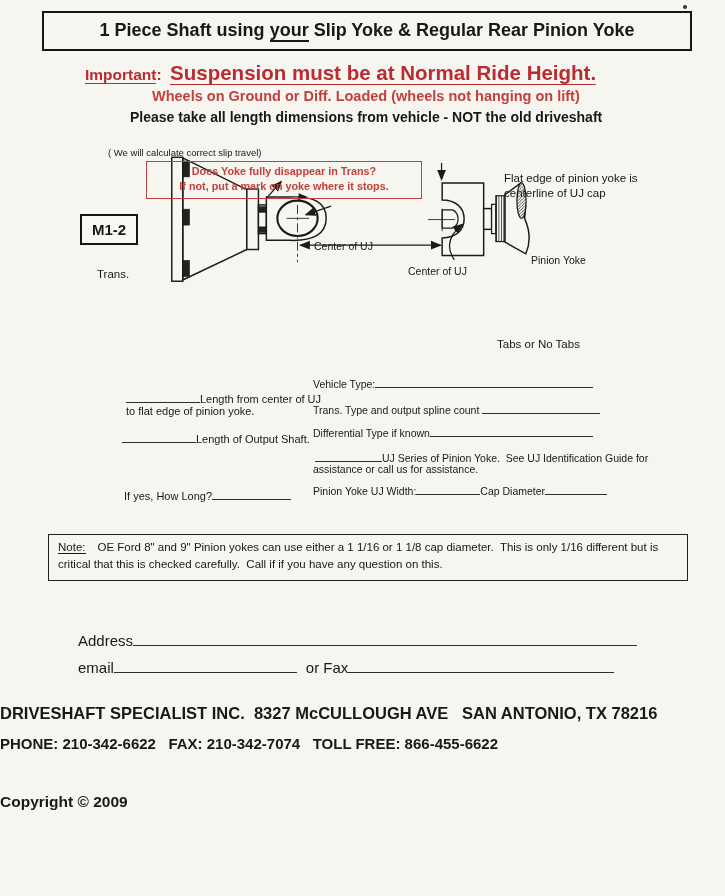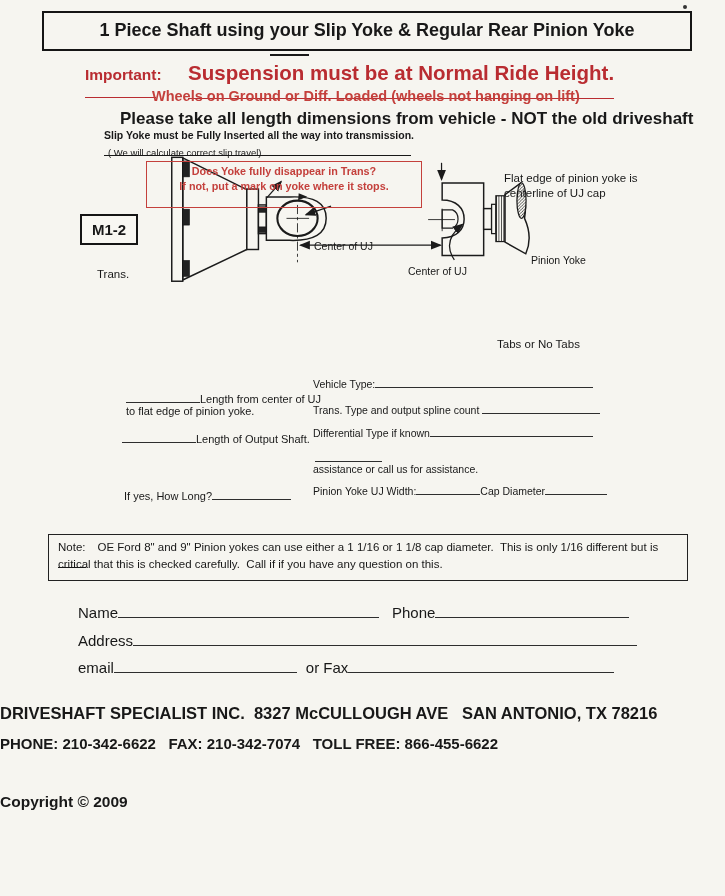--- a/index.html
+++ b/index.html
@@ -3,31 +3,31 @@
 <meta charset="utf-8">
 <style>
   html,body{margin:0;padding:0;background:#e8e7e3;}
   .page{position:relative;width:725px;height:896px;overflow:hidden;
         background:var(--paper,#f6f5f0);color:var(--ink,#181818);
         font-family:"Liberation Sans","DejaVu Sans",sans-serif;}
   .abs{position:absolute;}
   .b{font-weight:bold;}
   .red{color:var(--red,#bf2f2f);}
   .red2{color:var(--red2,#c64440);}
-  .ub{border-bottom:1.6px solid currentColor;padding-bottom:14px;}
+  .ub{border-bottom:1.6px solid currentColor;padding-bottom:0px;}
   .nw{white-space:nowrap;}
   .pre{white-space:pre-wrap;}
   .bl{display:inline-block;height:12px;border-bottom:1.4px solid #2e2e2e;
       font-style:normal;vertical-align:baseline;}
   .ctr{left:0;width:725px;}
   .title-box{left:42px;top:11px;width:646px;height:36px;border:2.5px solid #151515;
              text-align:center;line-height:35px;font-size:18px;font-weight:bold;}
   .warn-box{left:146px;top:161px;width:274px;border:1.5px solid var(--red2,#c64440);
             text-align:center;font-size:10.8px;font-weight:bold;line-height:1.4;
-            padding:2px 0 13px 0;}
+            padding:2px 0 4px 0;}
   .m12-box{left:80px;top:214px;width:54px;height:27px;border:2.4px solid #151515;
            text-align:center;line-height:27px;font-size:15px;font-weight:bold;background:#f8f7f2;}
   .dlabel{font-size:10.5px;margin-top:8px;}
   .lrow{font-size:11px;margin-left:44px;}
   .rrow{font-size:10.5px;}
   .crow{font-size:15px;}
   .note-box{left:48px;top:534px;width:620px;border:1.6px solid #222;
             padding:4px 9px 6px 9px;font-size:11.5px;line-height:1.5;}
   .foot{font-weight:bold;}
 </style>
@@ -36,27 +36,24 @@
 
 <div class="page">
 
   <div class="abs title-box">
     <span>1 Piece Shaft using </span><span class="ub" style="border-bottom-width:2px">your</span><span> Slip Yoke &amp; Regular Rear Pinion Yoke</span>
   </div>
   <div class="abs" style="left:683px;top:5px;width:4px;height:4px;background:#333;border-radius:50%"></div>
 
   <div class="abs nw" style="left:85px;top:61px;">
     <span class="b red ub" style="font-size:15.5px">Important</span><span class="b red" style="font-size:15.5px">:</span>
-    <span class="b red ub" style="font-size:20.5px;margin-left:22px">Suspension must be at Normal Ride Height.</span>
+    <span class="b red ub" style="font-size:20.5px;margin-left:4px">Suspension must be at Normal Ride Height.</span>
   </div>
   <div class="abs b red2 nw" style="left:152px;top:88px;font-size:14.5px">Wheels on Ground or Diff. Loaded (wheels not hanging on lift)</div>
-  <div class="abs b nw" style="left:120px;top:109px;font-size:17px">Please take all length dimensions from vehicle - NOT the old driveshaft</div>
-  <div class="abs nw" style="left:104px;top:129px;font-size:10.5px;font-weight:bold">
-    <span class="ub">Slip Yoke must be Fully Inserted all the way into transmission</span><span>.</span>
-  </div>
+  <div class="abs b nw" style="left:130px;top:109px;font-size:14px">Please take all length dimensions from vehicle - NOT the old driveshaft</div>
   <div class="abs nw" style="left:108px;top:147px;font-size:9.5px">( We will calculate correct slip travel)</div>
 
   <svg class="abs" style="left:0;top:150px" width="725" height="235" viewBox="0 150 725 385">
     <defs>
       <marker id="ah" viewBox="0 0 10 8" refX="8.5" refY="4" markerWidth="9" markerHeight="8" orient="auto-start-reverse">
           <path d="M0,0 L10,4 L0,8 Z" fill="#1b1b1b"></path>
         </marker>
       <pattern id="vh" width="4" height="8" patternUnits="userSpaceOnUse">
         <rect width="4" height="8" fill="#f7f6f1"></rect>
           <path d="M2,0 V8" stroke="#1b1b1b" stroke-width="1.3"></path>
@@ -157,36 +154,33 @@
   <div class="abs rrow nw" style="left:313px;top:375px">
     <span>Vehicle Type:</span><i class="bl" style="width:218px"></i>
   </div>
   <div class="abs rrow nw" style="left:313px;top:401px">
     <span class="pre">Trans. Type and output spline count </span><i class="bl" style="width:118px"></i>
   </div>
   <div class="abs rrow nw" style="left:313px;top:424px">
     <span>Differential Type if known</span><i class="bl" style="width:163px"></i>
   </div>
   <div class="abs rrow nw" style="left:315px;top:449px">
-    <i class="bl" style="width:67px"></i>
+    <i class="bl" style="width:67px"></i><span class="pre">UJ Series of Pinion Yoke.  See UJ Identification Guide for</span>
   </div>
   <div class="abs rrow nw" style="left:313px;top:463px">
     <span>assistance or call us for assistance.</span>
   </div>
   <div class="abs rrow nw" style="left:313px;top:482px">
     <span>Pinion Yoke UJ Width:</span><i class="bl" style="width:64px"></i><span>Cap Diameter</span><i class="bl" style="width:62px"></i>
   </div>
 
   <div class="abs note-box">
     <span class="ub" style="margin-right:12px;border-bottom-width:1.2px">Note:</span><span class="pre">OE Ford 8" and 9" Pinion yokes can use either a 1 1/16 or 1 1/8 cap diameter.  This is only 1/16 different but is critical that this is checked carefully.  Call if if you have any question on this.</span>
   </div>
 
-  <div class="abs crow nw" style="left:78px;top:603px">
-    <span>Name</span><i class="bl" style="width:261px;height:14px"></i><span style="margin-left:13px">Phone</span><i class="bl" style="width:194px;height:14px"></i>
-  </div>
   <div class="abs crow nw" style="left:78px;top:631px">
     <span>Address</span><i class="bl" style="width:504px;height:14px"></i>
   </div>
   <div class="abs crow nw" style="left:78px;top:658px">
     <span>email</span><i class="bl" style="width:183px;height:14px"></i><span style="margin-left:9px">or Fax</span><i class="bl" style="width:266px;height:14px"></i>
   </div>
 
   <div class="abs ctr foot pre" style="top:704px;font-size:16.5px">DRIVESHAFT SPECIALIST INC.  8327 McCULLOUGH AVE   SAN ANTONIO, TX 78216</div>
   <div class="abs ctr foot pre" style="top:735px;font-size:15px">PHONE: 210-342-6622   FAX: 210-342-7074   TOLL FREE: 866-455-6622</div>
   <div class="abs ctr foot" style="top:793px;font-size:15.5px">Copyright © 2009</div>

